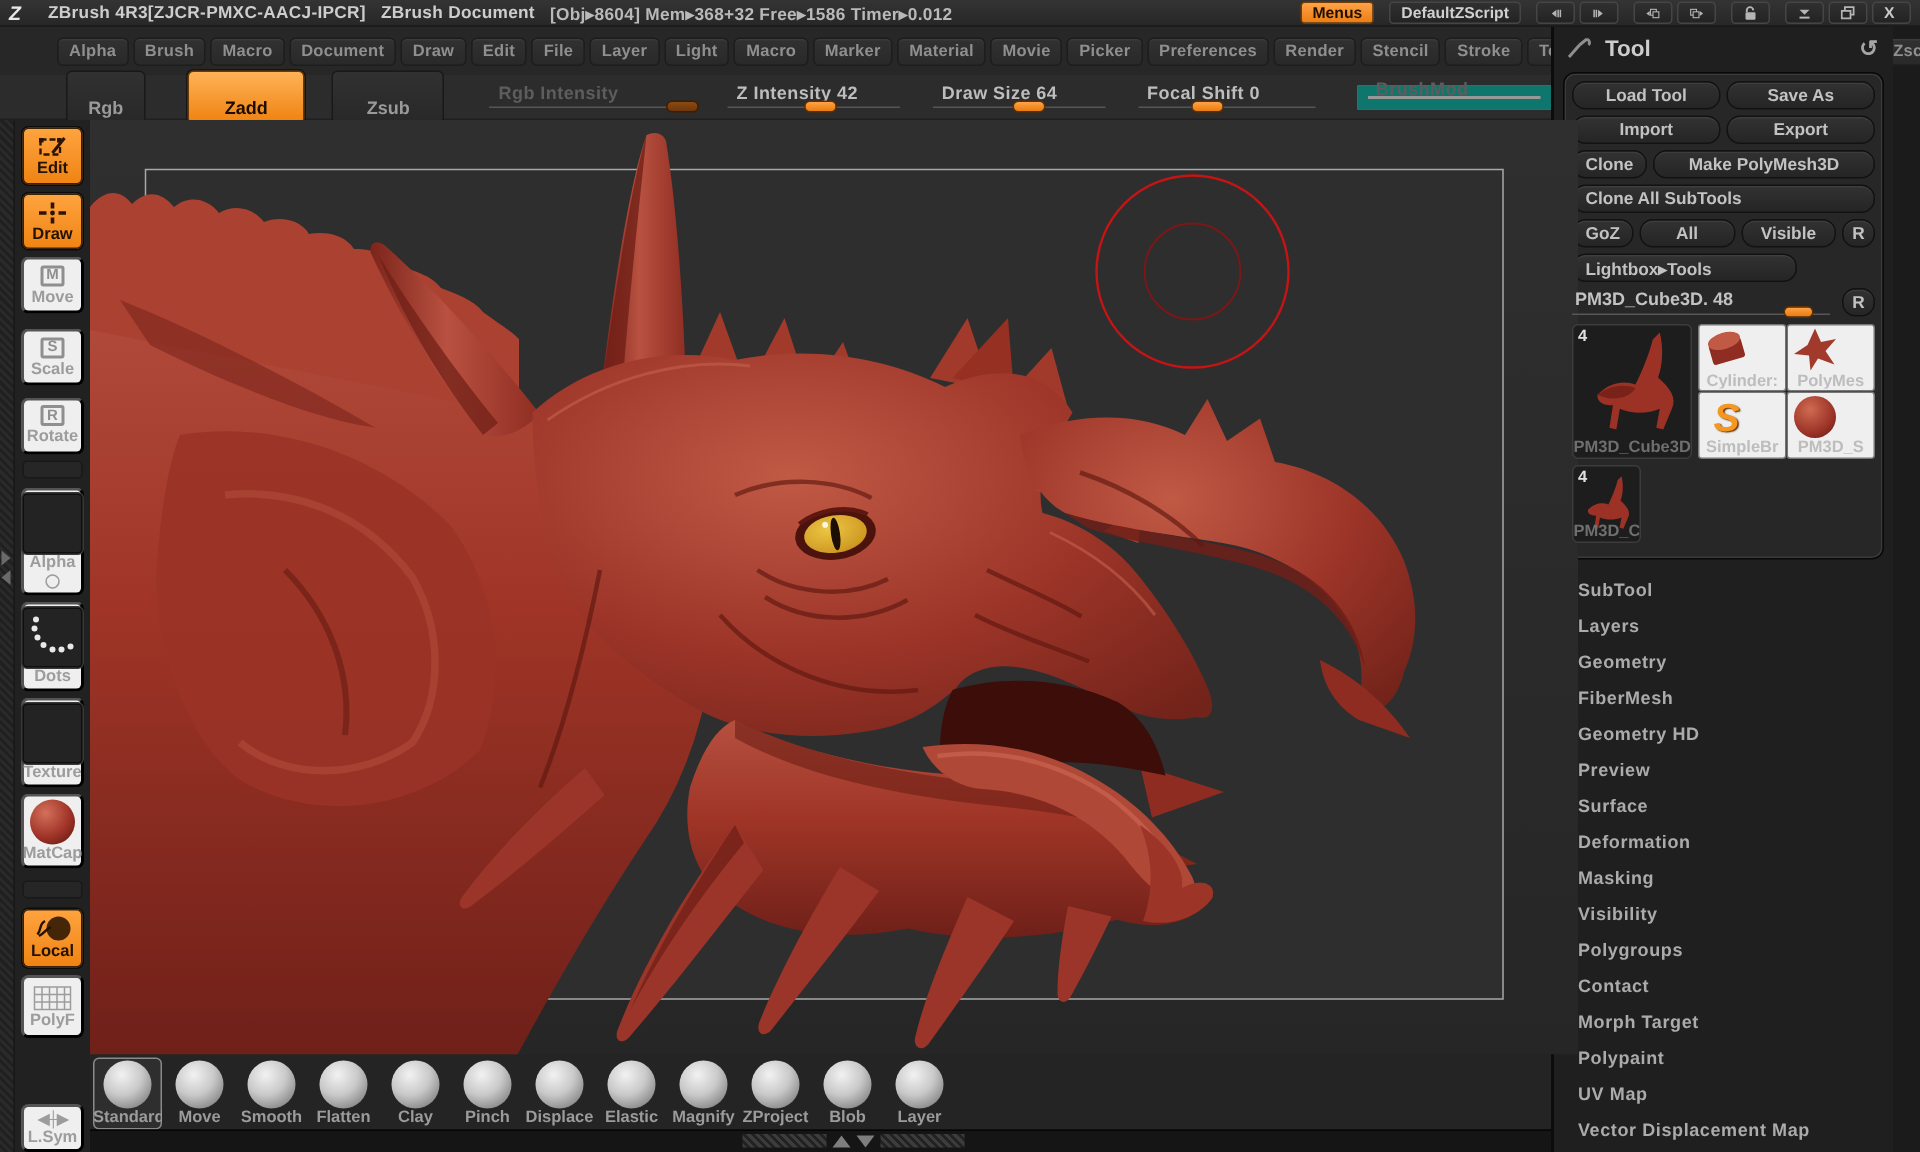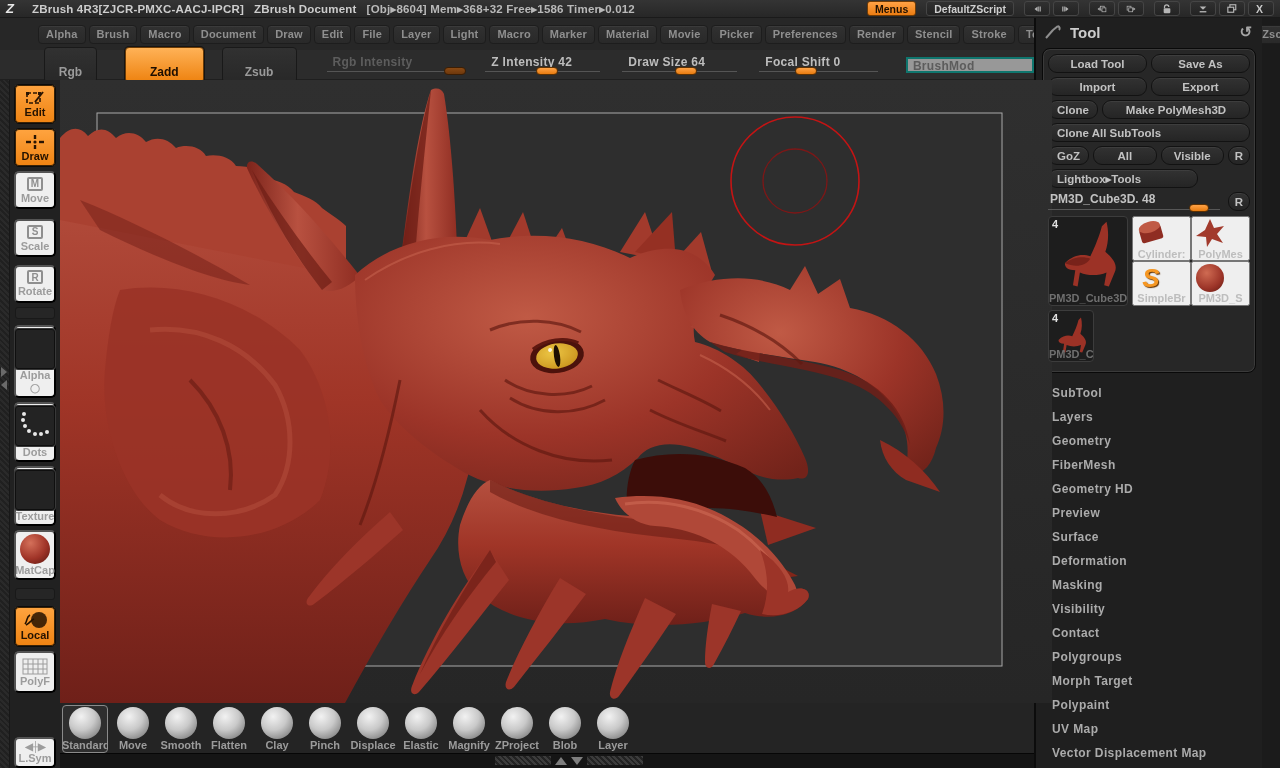--- a/index.html
+++ b/index.html
@@ -39,21 +39,21 @@
   .tool-btn.orange { background:linear-gradient(#ffb257,#ee820f); color:#1c0d00; border-color:#6b3a04;
     box-shadow:0 0 0 1px #151515; }
   .zslider { position:relative; height:20px; }
   .zslider .sl-text { position:absolute; top:0; left:6px; font-weight:bold; font-size:12px; color:#bdbdbd;
     letter-spacing:.3px; white-space:nowrap; }
   .zslider.dim .sl-text { color:#5d5d5d; }
   .zslider .sl-track { position:absolute; left:0; right:0; bottom:3px; height:1px; background:#555; }
   .zslider .sl-handle { position:absolute; bottom:0; width:22px; height:8px; border-radius:4px;
     background:linear-gradient(#ffa246,#e87c10); border:1px solid #5e3102; }
   .zslider.dim .sl-handle { background:linear-gradient(#8a4a14,#6e380c); border-color:#3c1e04; }
-  .brushmod { height:16px; width:140px; background:#989898; border:2px solid #0f766e; display:flex; align-items:flex-start; }
+  .brushmod { height:16px; width:140px; background:#989898; border:7px solid #0f766e; display:flex; align-items:flex-end; }
   .brushmod span { color:#5c5c5c; font-weight:bold; font-size:12px; padding-left:5px; letter-spacing:.3px; }
 
   
   .work-row { flex:1; display:flex; min-height:0; }
   .edge-strip { width:10px; background:repeating-linear-gradient(45deg,#2a2a2a 0 2px,#202020 2px 4px);
     position:relative; border-right:1px solid #181818; }
   .edge-arrows { position:absolute; top:287px; left:1px; display:flex; flex-direction:column; gap:3px; }
   .tri-r { width:0; height:0; border-top:5px solid transparent; border-bottom:5px solid transparent; border-left:6px solid #6a6a6a; }
   .tri-l { width:0; height:0; border-top:5px solid transparent; border-bottom:5px solid transparent; border-right:6px solid #6a6a6a; }
 
@@ -690,25 +690,25 @@
 
           <div class="section-row">
             <span>Masking</span>
           </div>
 
           <div class="section-row">
             <span>Visibility</span>
           </div>
 
           <div class="section-row">
+            <span>Polygroups</span>
+          </div>
+
+          <div class="section-row">
             <span>Contact</span>
-          </div>
-
-          <div class="section-row">
-            <span>Polygroups</span>
           </div>
 
           <div class="section-row">
             <span>Morph Target</span>
           </div>
 
           <div class="section-row">
             <span>Polypaint</span>
           </div>
 

